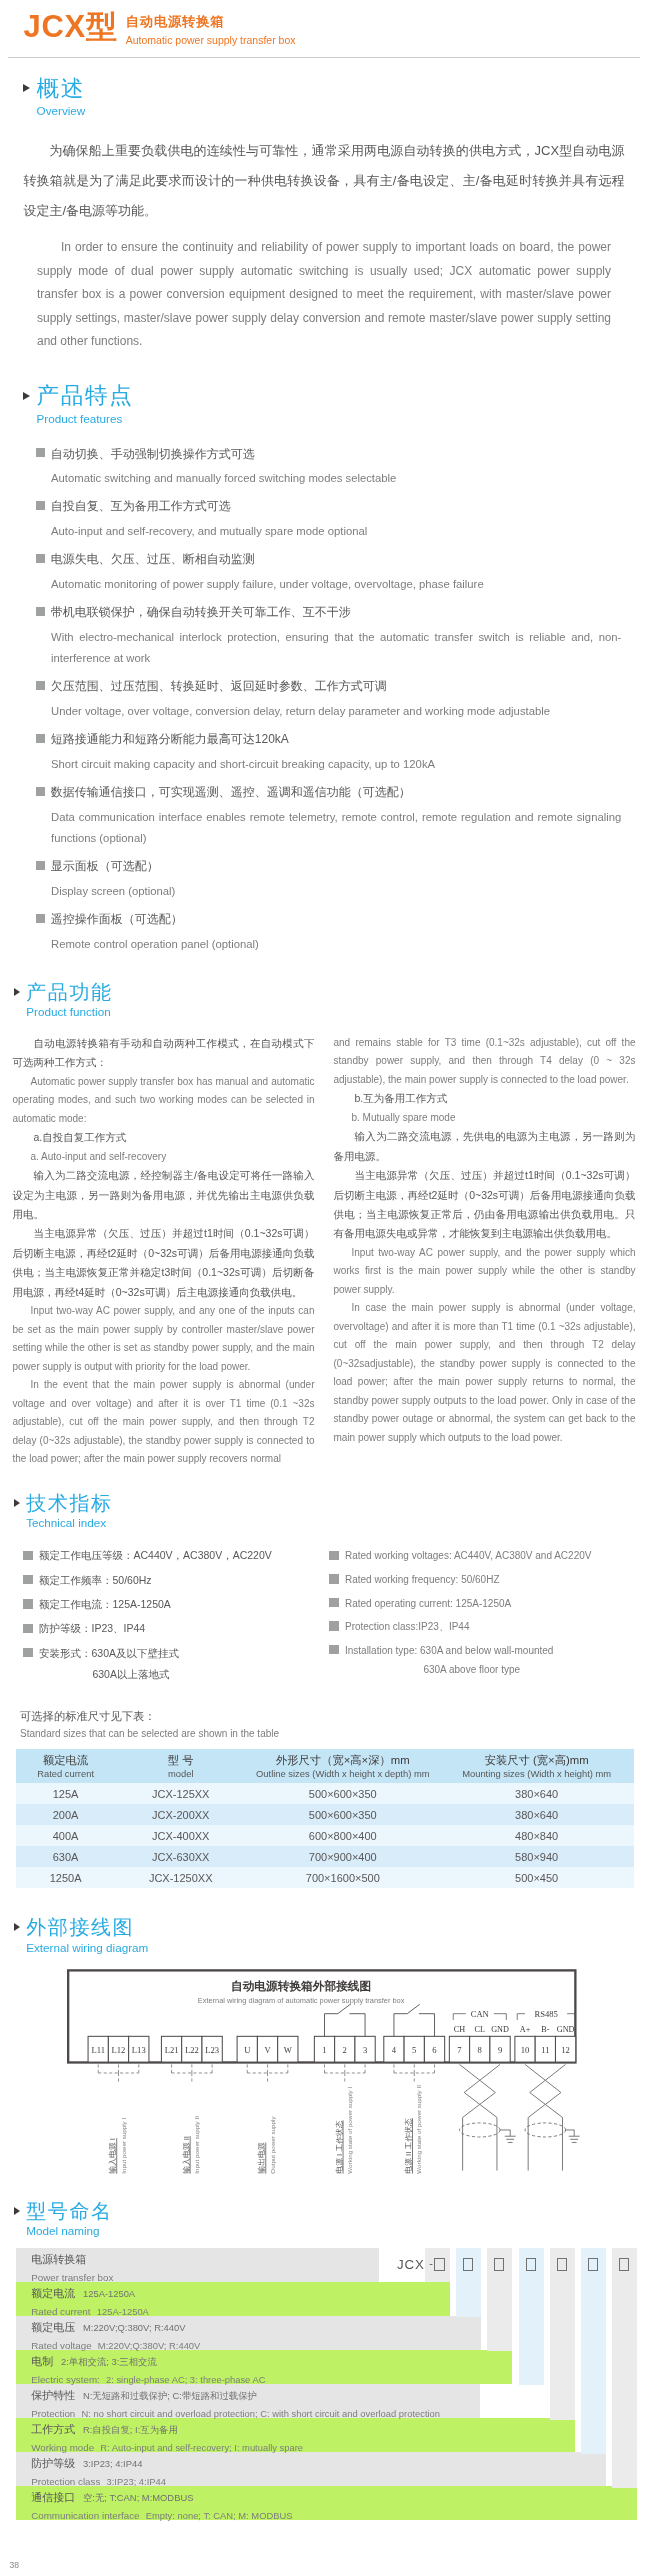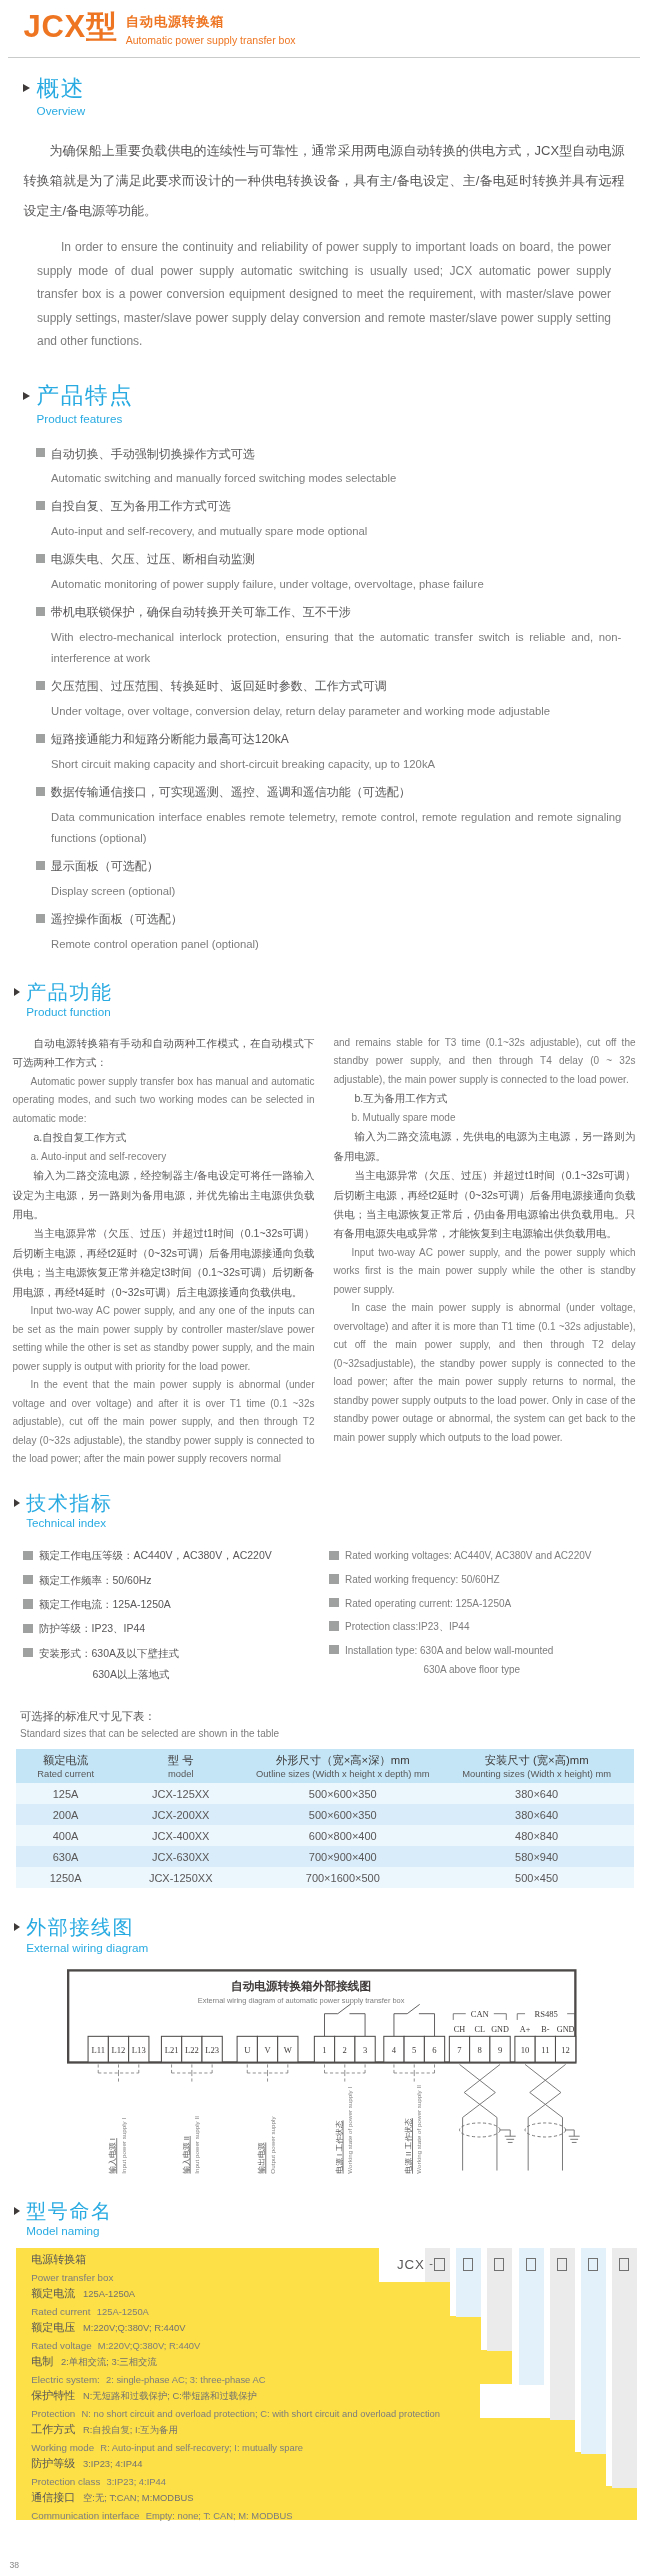--- a/index.html
+++ b/index.html
@@ -57,22 +57,22 @@
   .th-en{font-size:9.4px;color:#595757;margin-top:0.8px;}
   table.sizes td{text-align:center;font-size:11px;color:#595757;padding:0 1.6px;height:21px;}
   tr.odd td{background:#ecf6fd;}
   tr.even td{background:#d9ecf9;}
   .c1{width:16%;}.c2{width:21%;}.c3{width:31.5%;}.c4{width:31.5%;}
   
   .diagram{width:515px;margin:15.6px auto 0;}
   
   .ladder{position:relative;width:624px;margin:11px 0 0 15.6px;height:275px;}
   .lrow{box-sizing:border-box;height:34px;padding:3.9px 0 0 15.6px;}
-  .lrow.blue{background:#fde047;}
-  .lrow.gray{background:#fde047;}
+  .lrow.blue{background:#e5e5e5;}
+  .lrow.gray{background:#bef264;}
   .r0{width:363px;}.r1{width:434px;}.r2{width:465px;}.r3{width:496px;}
   .r4{width:464px;}.r5{width:559px;}.r6{width:590px;}.r7{width:621px;}
   .lz{font-size:11px;color:#595757;}
   .lzd{font-size:9.4px;color:#727171;margin-left:7.8px;}
   .le{font-size:9.8px;color:#7d7d7d;}
   .led{font-size:9.4px;color:#7d7d7d;margin-left:6.2px;}
   .lrow .l2{margin-top:2.3px;}
   .strip{position:absolute;top:0;width:25px;display:flex;justify-content:center;align-items:flex-start;padding-top:10px;box-sizing:border-box;}
   .s0{left:409px;height:34px;background:#ebebeb;}
   .s1{left:440px;height:69px;background:#e3f1fb;}

